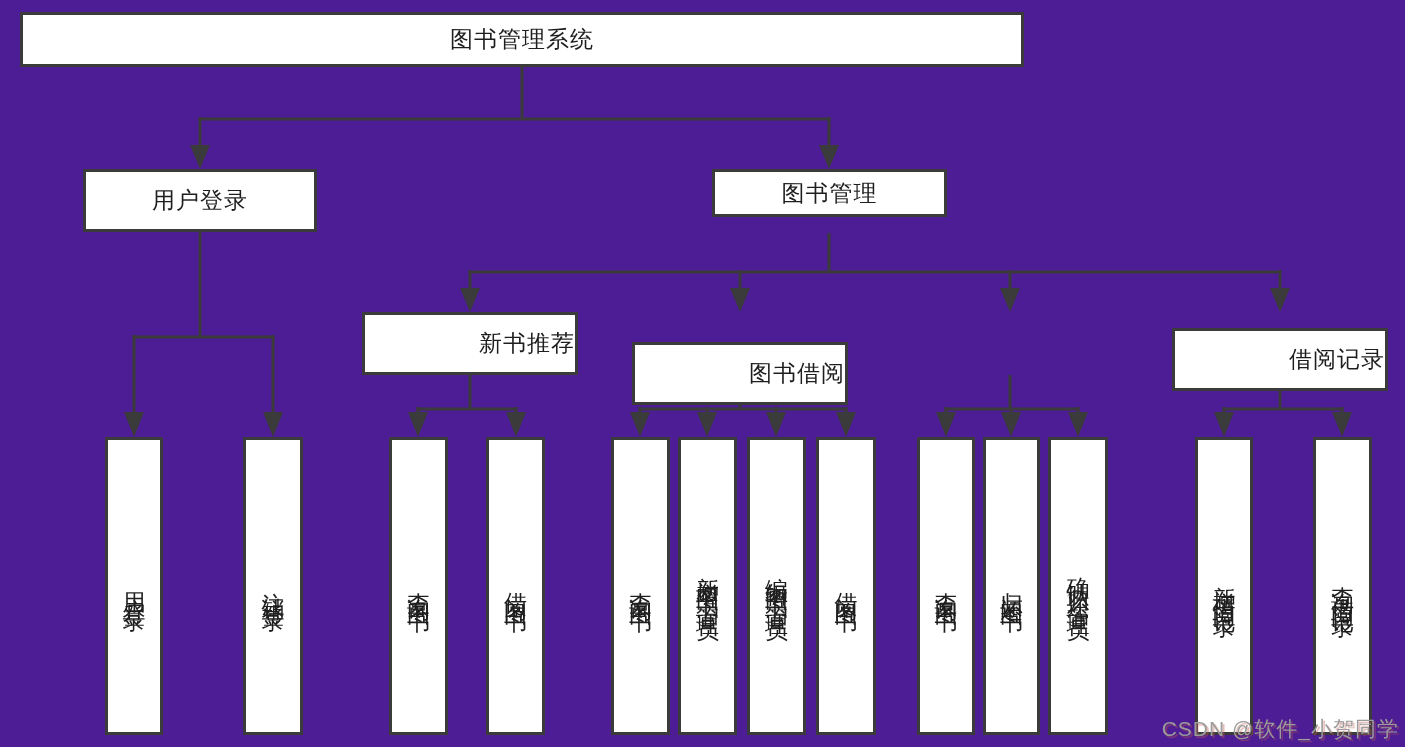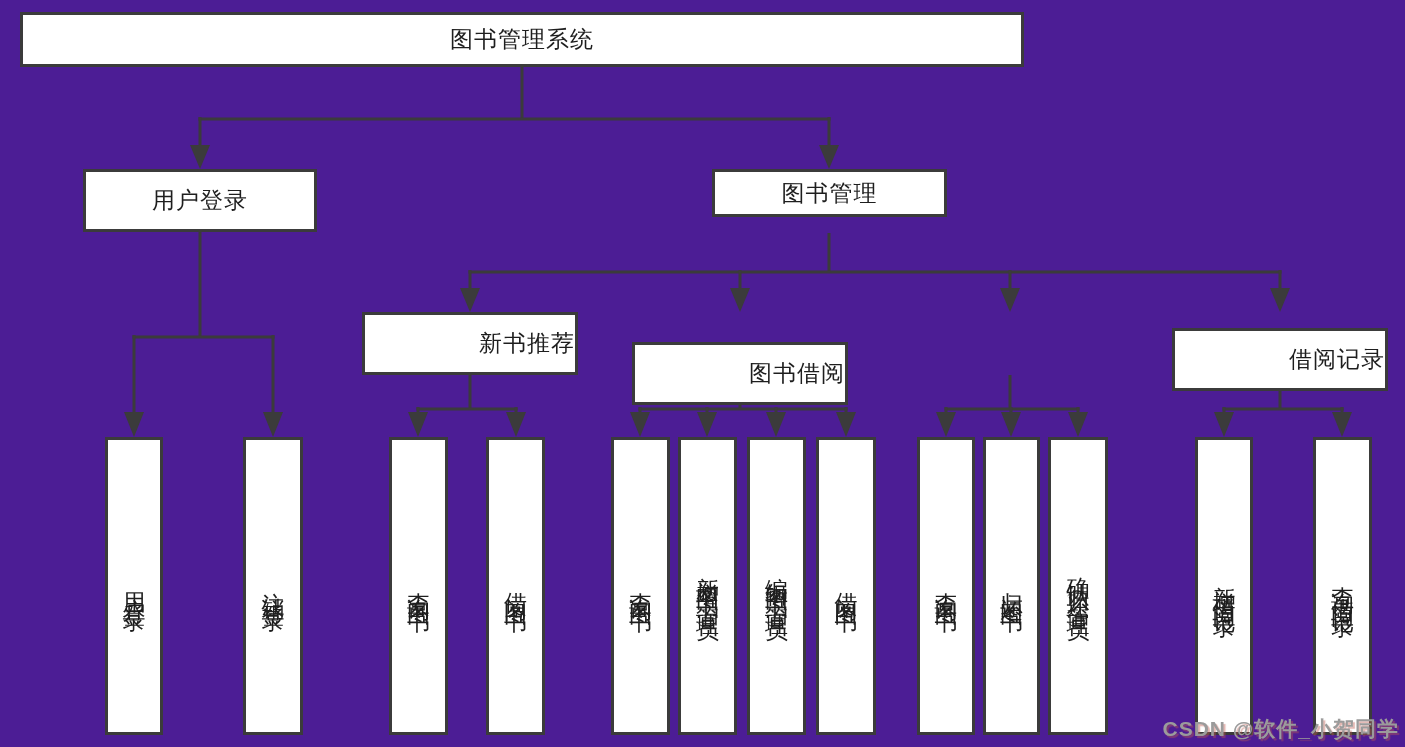--- a/index.html
+++ b/index.html
@@ -71,21 +71,20 @@
   .watermark {
     position: absolute;
     right: 6px;
     bottom: 4px;
     z-index: 5;
     font-size: 21px;
     letter-spacing: 1px;
     color: #9b9b9b;
     text-shadow: 2px 2px 1px rgba(190, 90, 80, 0.45);
     white-space: nowrap;
-    font-weight: bold;
   }
 </style>
 </head>
 <body>
 
 <div class="canvas">
 
   <svg class="connectors" width="1405" height="747" viewBox="0 0 1405 747">
     <g stroke="#3b3b3b" stroke-width="3" fill="none">
 

